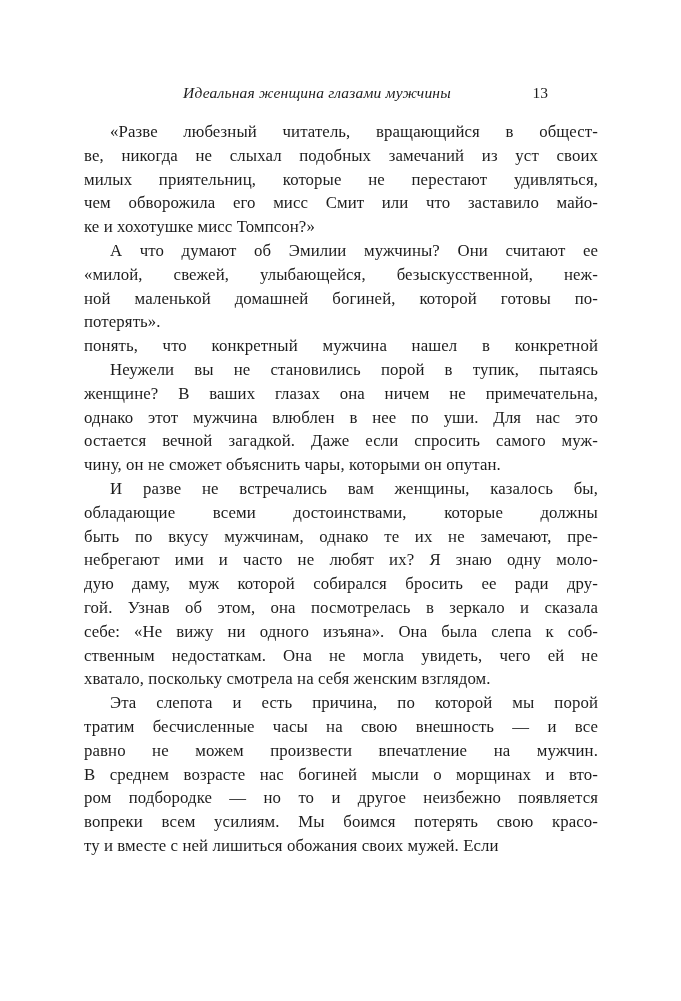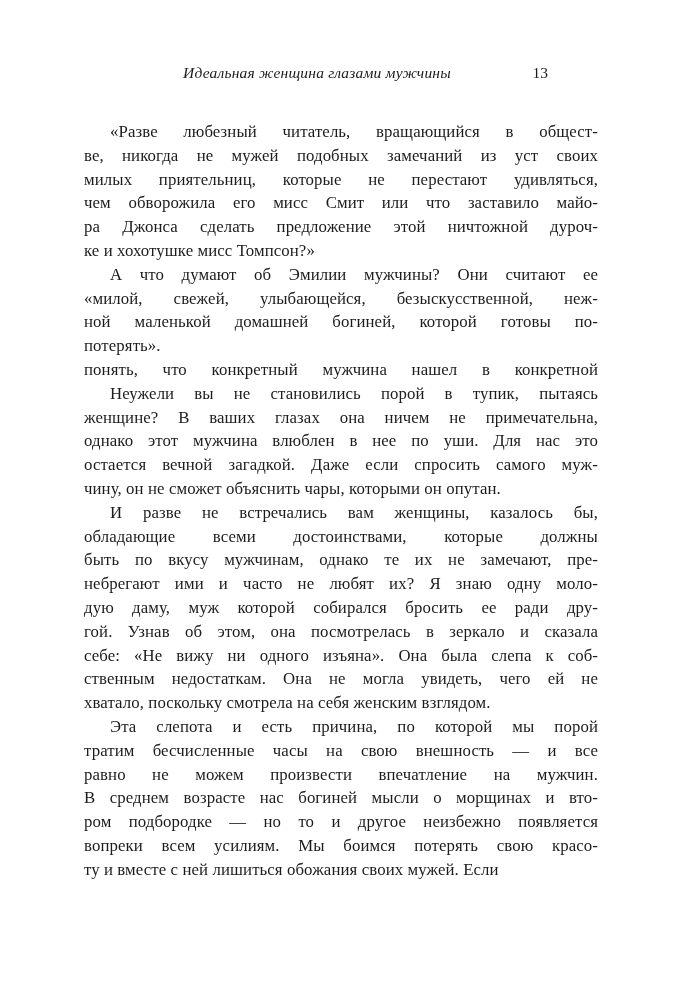--- a/index.html
+++ b/index.html
@@ -11,21 +11,21 @@
     position: relative;
     width: 681px;
     height: 1001px;
     background: #ffffff;
     font-family: "Liberation Serif", "DejaVu Serif", serif;
     color: #1c1c1c;
     overflow: hidden;
   }
   .header {
     position: absolute;
-    top: 62px;
+    top: 82px;
     left: 84px;
     width: 514px;
     height: 22px;
     font-size: 15.5px;
     line-height: 22px;
   }
   .running-title {
     display: block;
     text-align: center;
     padding-right: 48px;
@@ -66,24 +66,23 @@
 <body>
 
 <div class="page">
   <div class="header">
     <span class="running-title">Идеальная женщина глазами мужчины</span>
     <span class="page-number">13</span>
   </div>
   <div class="body-text">
       <div class="paragraph">
         <div class="line first">«Разве любезный читатель, вращающийся в общест-</div>
-        <div class="line">ве, никогда не мужей подобных замечаний из уст своих</div>
+        <div class="line">ве, никогда не слыхал подобных замечаний из уст своих</div>
         <div class="line">милых приятельниц, которые не перестают удивляться,</div>
         <div class="line">чем обворожила его мисс Смит или что заставило майо-</div>
-        <div class="line">ра Джонса сделать предложение этой ничтожной дуроч-</div>
         <div class="line last">ке и хохотушке мисс Томпсон?»</div>
       </div>
       <div class="paragraph">
         <div class="line first">А что думают об Эмилии мужчины? Они считают ее</div>
         <div class="line">«милой, свежей, улыбающейся, безыскусственной, неж-</div>
         <div class="line">ной маленькой домашней богиней, которой готовы по-</div>
         <div class="line last">потерять».</div>
       </div>
       <div class="paragraph">
         <div class="line">понять, что конкретный мужчина нашел в конкретной</div>

